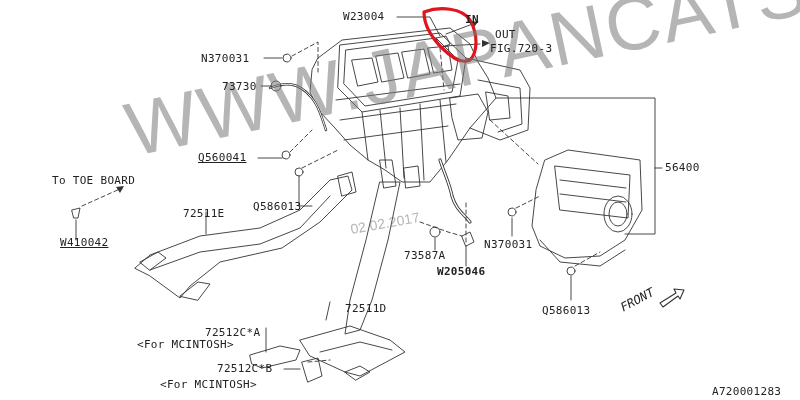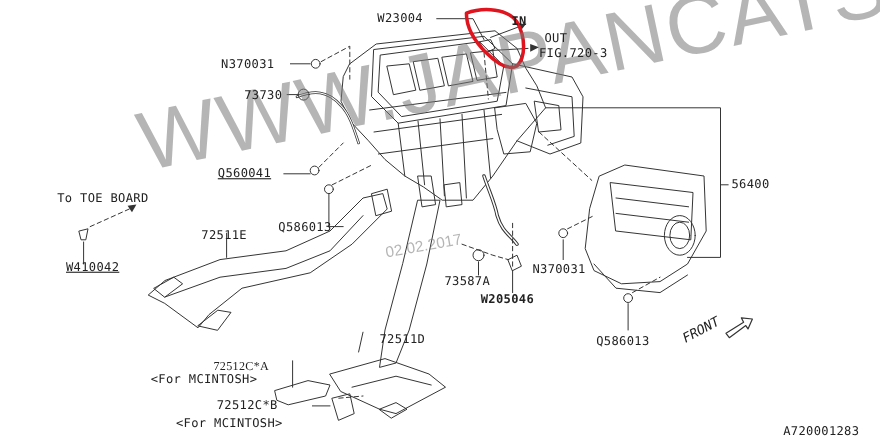--- a/index.html
+++ b/index.html
@@ -152,20 +152,20 @@
   <div class="lbl" style="left:52px;top:175px;">To TOE BOARD</div>
   <div class="lbl hot" style="left:253px;top:201px;">Q586013</div>
   <div class="lbl hot" style="left:183px;top:208px;text-align:center;">72511E</div>
   <div class="lbl hot" style="left:60px;top:237px;text-decoration:underline;">W410042</div>
   <div class="lbl hot" style="left:404px;top:250px;">73587A</div>
   <div class="lbl hot" style="left:437px;top:266px;font-weight:bold;">W205046</div>
   <div class="lbl hot" style="left:484px;top:239px;">N370031</div>
   <div class="lbl hot" style="left:665px;top:162px;">56400</div>
   <div class="lbl hot" style="left:542px;top:305px;">Q586013</div>
   <div class="lbl hot" style="left:297px;top:303px;margin-left:48px;">72511D</div>
-  <div class="lbl hot" style="left:194px;top:327px;font-family:Liberation Serif, serif;">72512C*A</div>
+  <div class="lbl hot" style="left:205px;top:327px;">72512C*A</div>
   <div class="lbl" style="left:137px;top:339px;">&lt;For MCINTOSH&gt;</div>
-  <div class="lbl hot" style="left:197px;top:363px;">72512C*B</div>
+  <div class="lbl hot" style="left:217px;top:363px;">72512C*B</div>
   <div class="lbl" style="left:160px;top:379px;">&lt;For MCINTOSH&gt;</div>
 
   <div class="front">FRONT</div>
   <div class="lbl" style="left:712px;top:386px;">A720001283</div>
 </div>
 
 </body></html>

